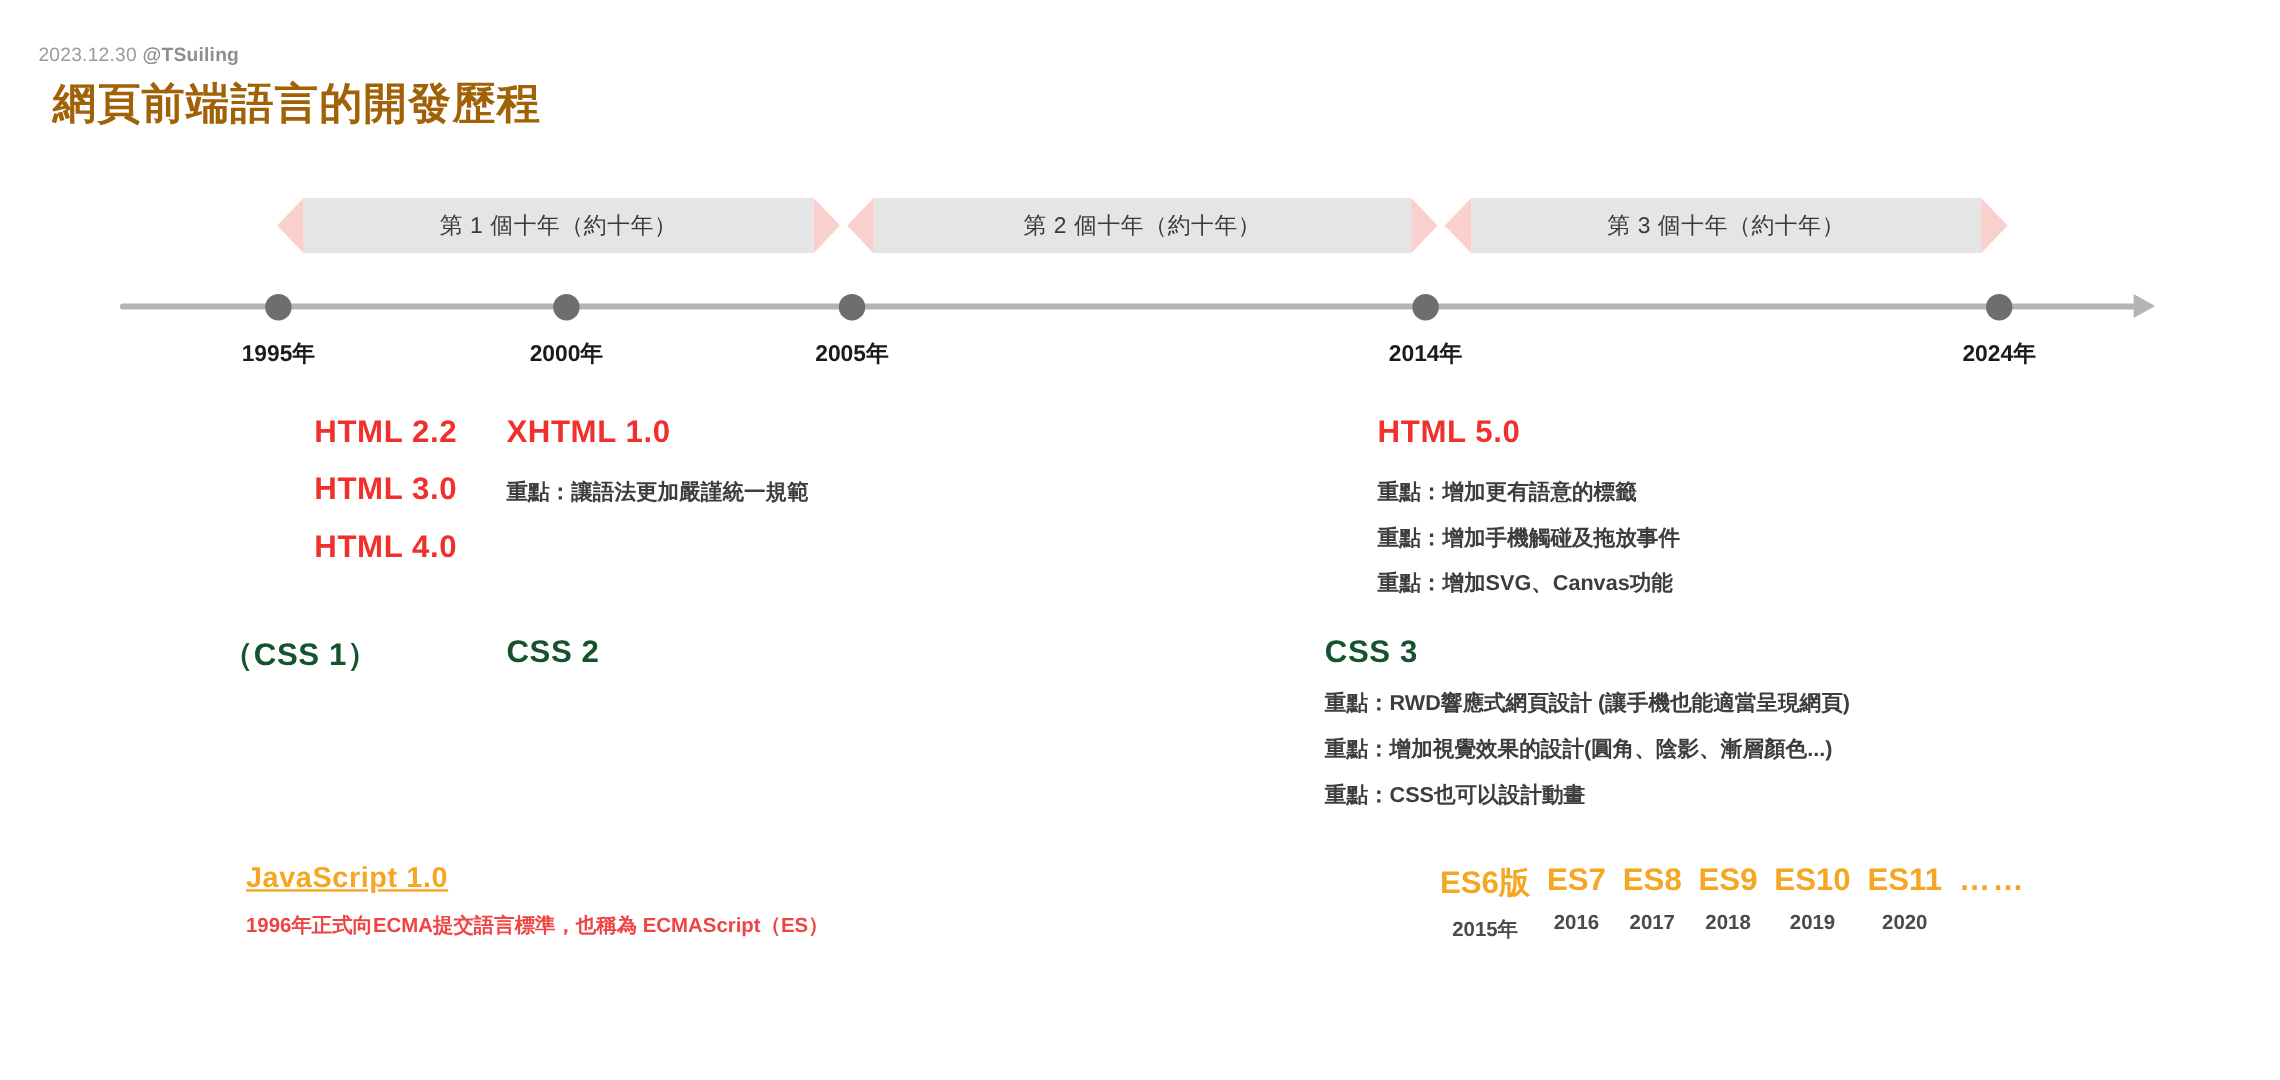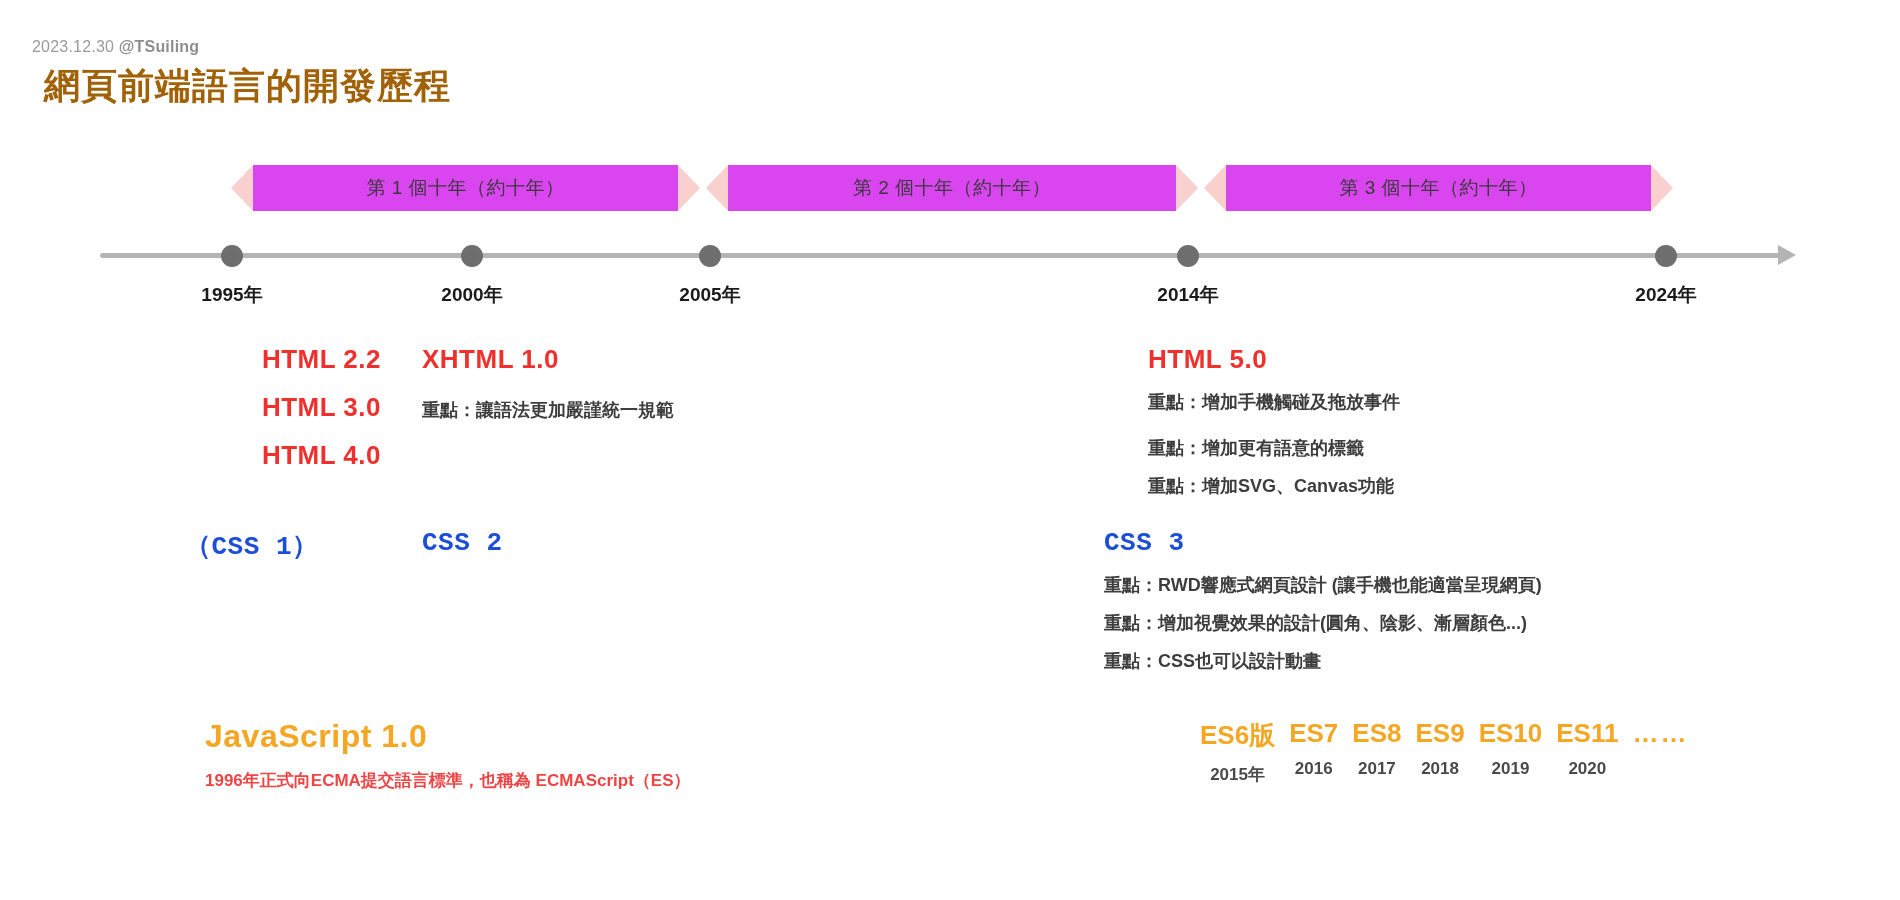--- a/index.html
+++ b/index.html
@@ -32,21 +32,21 @@
     font-size: 36px;
     font-weight: bold;
     color: #a16207;
     letter-spacing: 1px;
   }
 
   
   .decade {
     position: absolute;
     height: 46px;
-    background: #d946ef;
+    background: #e5e5e5;
     display: flex;
     align-items: center;
     justify-content: center;
     color: #3a3a3a;
     font-size: 19px;
     letter-spacing: .5px;
   }
   .decade span { position: relative; z-index: 2; }
   .decade::before,
   .decade::after {
@@ -106,31 +106,31 @@
     font-size: 26px;
     font-weight: bold;
     color: #f0302c;
     letter-spacing: .5px;
     white-space: nowrap;
     line-height: 48px;
   }
   .head-blue {
     font-size: 26px;
     font-weight: bold;
-    color: #1d4ed8;
-    letter-spacing: .5px;
-    white-space: nowrap;
-    font-family: Liberation Mono, monospace;
+    color: #14532d;
+    letter-spacing: .5px;
+    white-space: nowrap;
   }
   .head-orange {
-    font-size: 32px;
+    font-size: 24px;
     font-weight: bold;
     color: #f5a623;
     letter-spacing: .5px;
     white-space: nowrap;
+    text-decoration: underline;
   }
   .note {
     font-size: 18px;
     font-weight: bold;
     color: #3d3d3d;
     line-height: 38px;
     white-space: nowrap;
   }
   .note-s {
     font-size: 17px;
@@ -205,22 +205,22 @@
     <div class="head-red right-red">HTML 4.0</div>
   </div>
 
   <div class="block" style="left:422px; top:335px;">
     <div class="head-red">XHTML 1.0</div>
     <div class="note" style="margin-top:8px;">重點：讓語法更加嚴謹統一規範</div>
   </div>
 
   <div class="block" style="left:1148px; top:335px;">
     <div class="head-red">HTML 5.0</div>
+    <div class="note" style="margin-top:8px;">重點：增加更有語意的標籤</div>
     <div class="note">重點：增加手機觸碰及拖放事件</div>
-    <div class="note" style="margin-top:8px;">重點：增加更有語意的標籤</div>
     <div class="note">重點：增加SVG、Canvas功能</div>
   </div>
 
   <div class="block" style="left:185px; top:528px;">
     <div class="head-blue">（CSS 1）</div>
   </div>
   <div class="block" style="left:422px; top:528px;">
     <div class="head-blue">CSS 2</div>
   </div>
   <div class="block" style="left:1104px; top:528px;">

